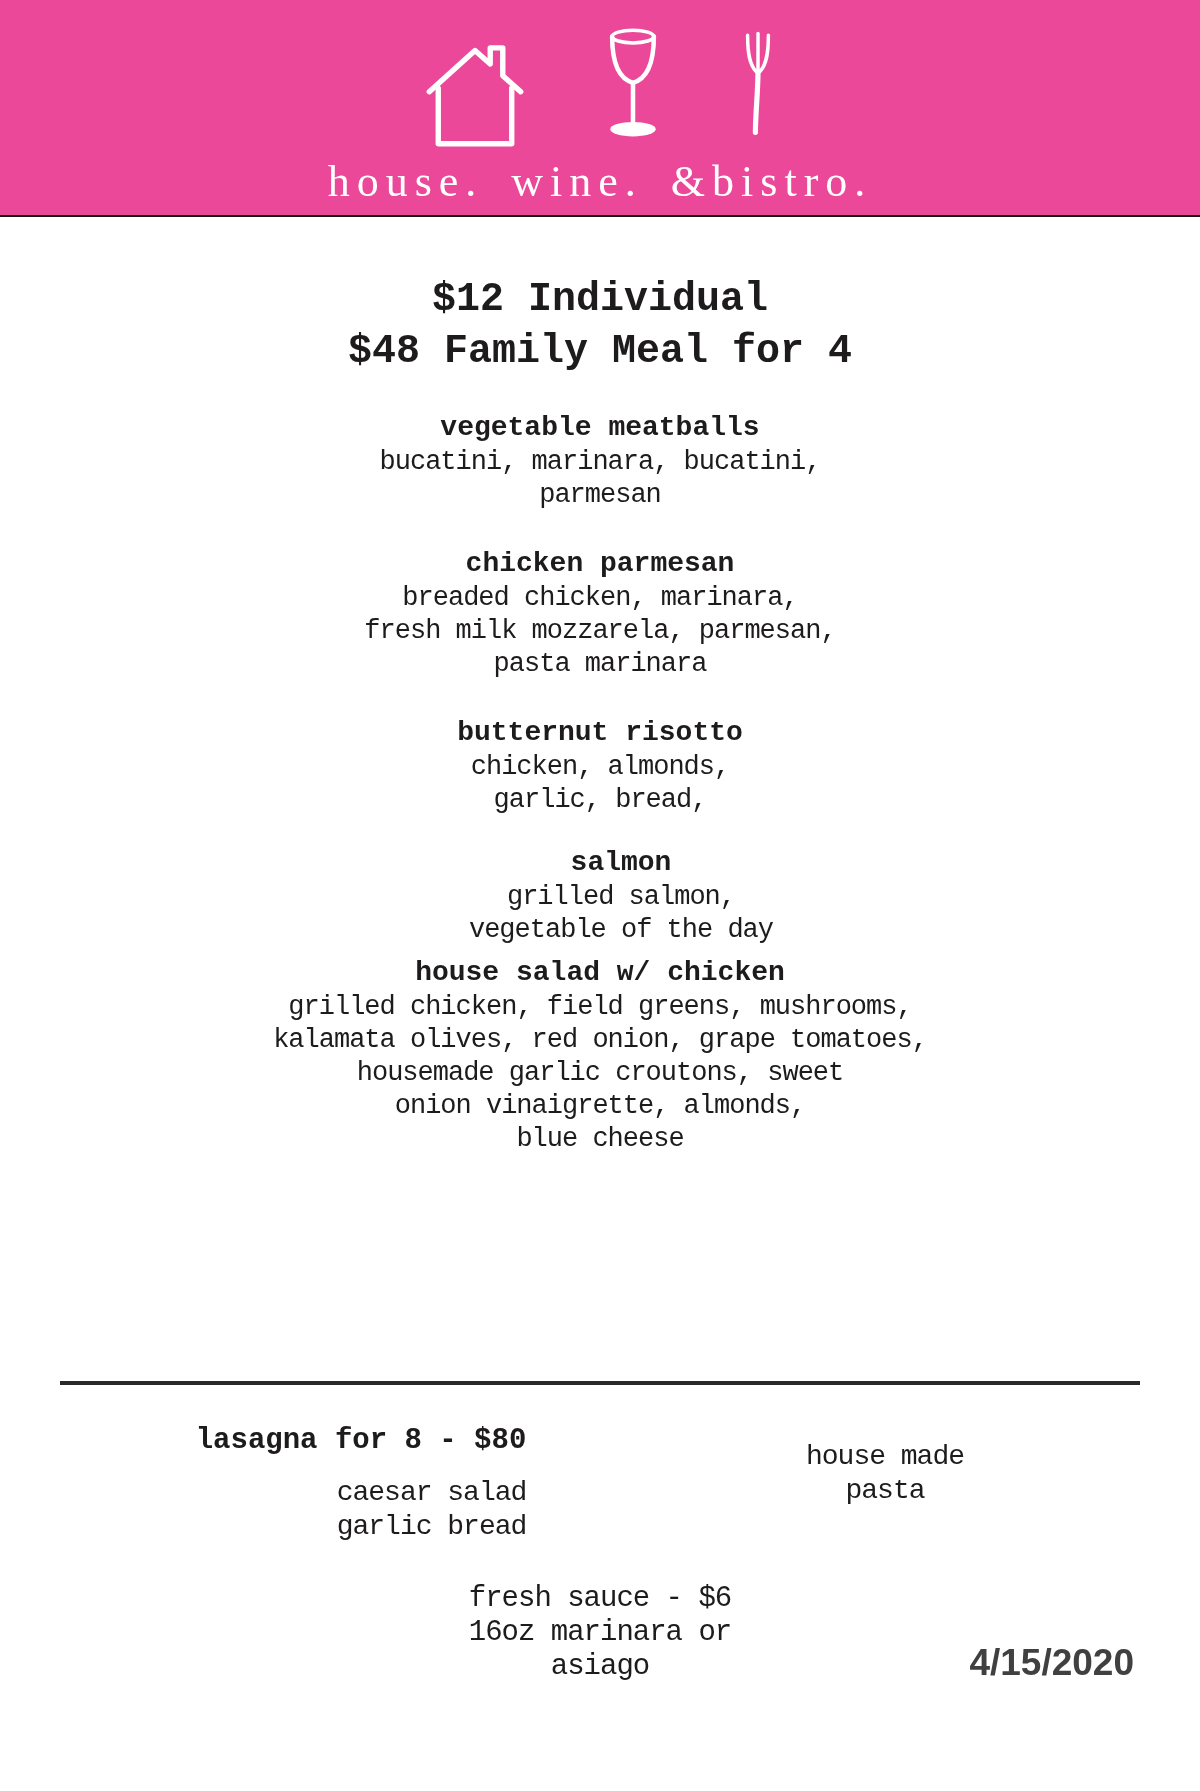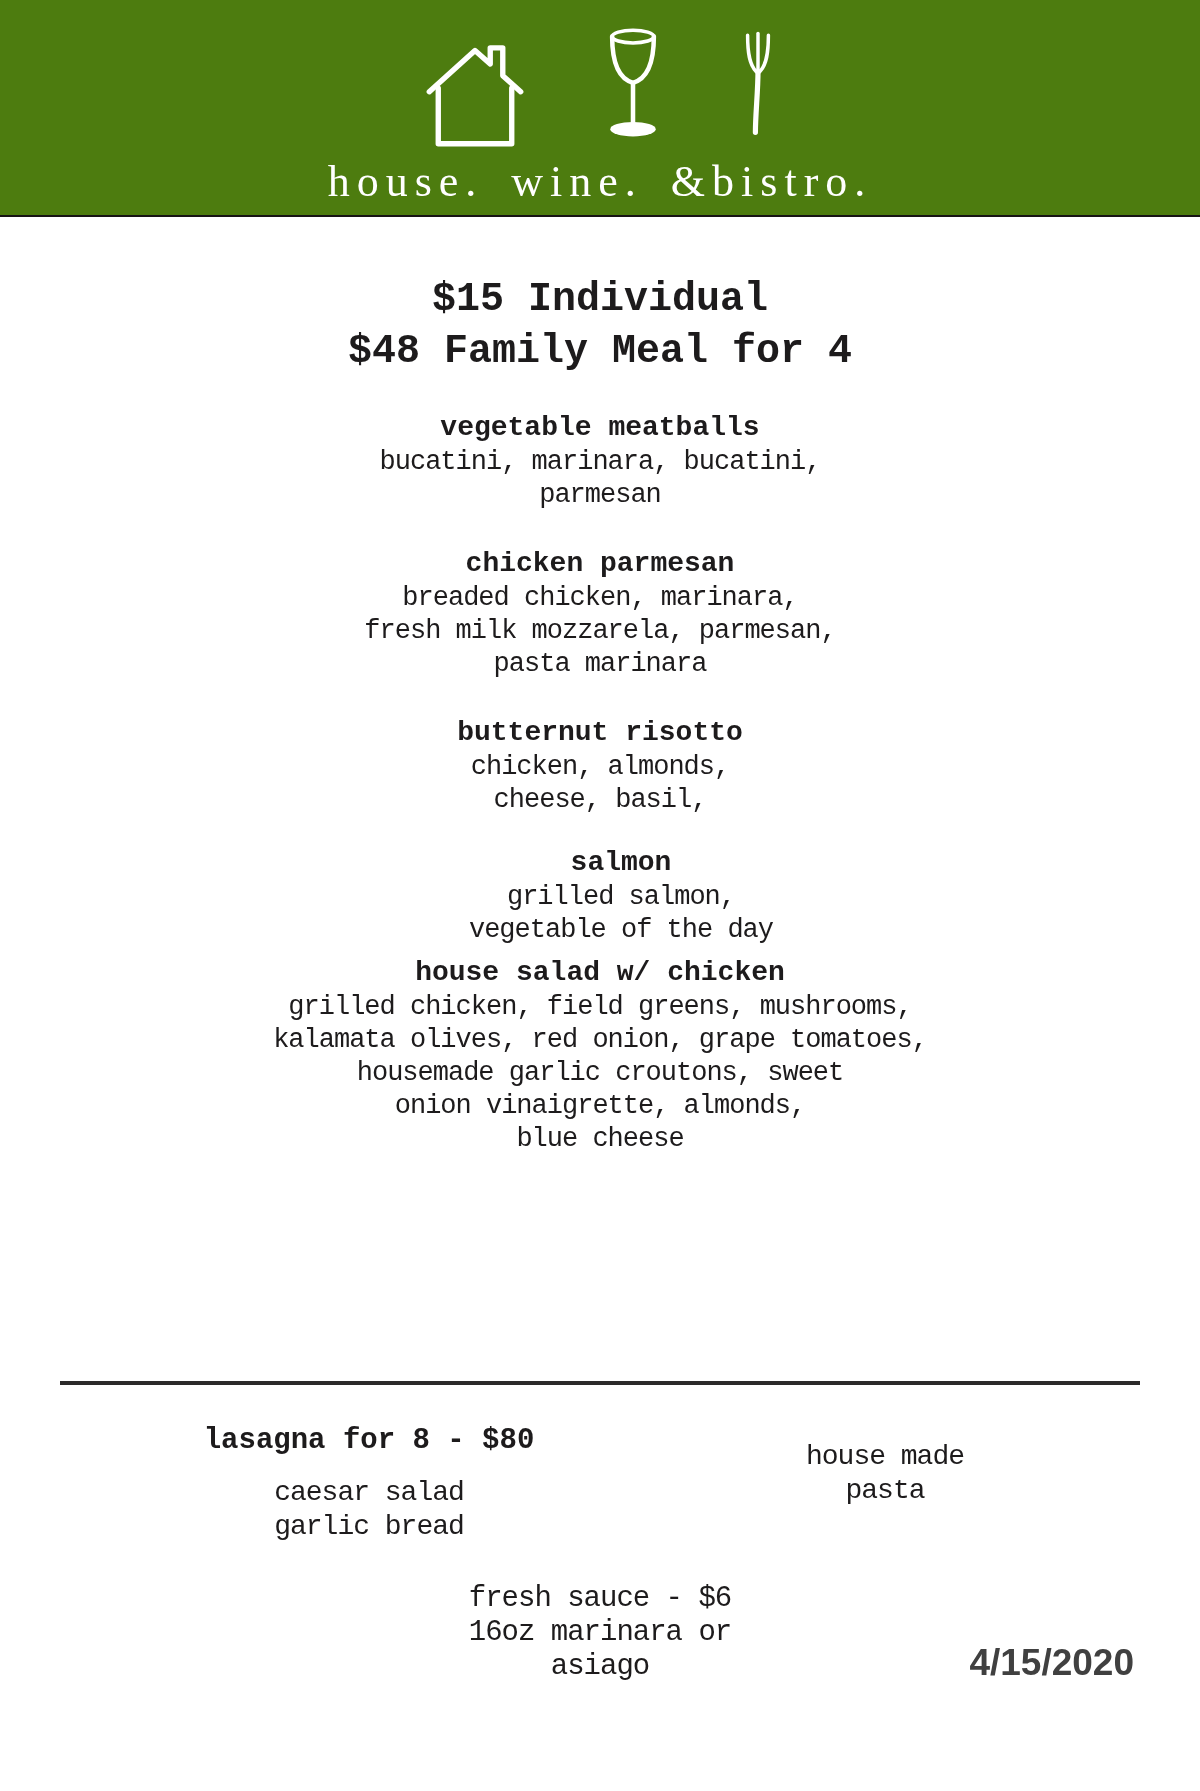--- a/index.html
+++ b/index.html
@@ -11,21 +11,21 @@
     font-family: "Liberation Mono", monospace;
     color: #1d1b1c;
     overflow: hidden;
   }
 
   
   .brand-header {
     position: relative;
     width: 100%;
     height: 215px;
-    background: #4d7c0f;
+    background: #ec4899;
     border-bottom: 2px solid #171415;
   }
   .logo-icons {
     display: flex;
     justify-content: center;
     align-items: flex-end;
     gap: 58px;
     padding-top: 18px;
     height: 132px;
   }
@@ -85,21 +85,21 @@
     margin-top: 38px;
     height: 125px;
   }
   .footer-col {
     position: absolute;
     top: 0;
     transform: translateX(-50%);
     text-align: center;
     white-space: nowrap;
   }
-  .footer-col.left  { left: 369px; }
+  .footer-col.left  { left: 361px; text-align: right; }
   .footer-col.right { left: 885px; }
   .footer-col .item-name {
     margin: 0;
     font-size: 29px;
     font-weight: 700;
     line-height: 36px;
   }
   .footer-col .item-desc-line:first-of-type { margin-top: 17px; }
   .footer-col .item-desc-line {
     font-size: 28px;
@@ -154,21 +154,21 @@
         <path d="M30 6 L30 50" stroke="#ffffff" stroke-width="4" fill="none" stroke-linecap="round"></path>
         <path d="M42 8 C42 28 40 42 32 50" stroke="#ffffff" stroke-width="4" fill="none" stroke-linecap="round"></path>
         <path d="M30 50 C30 72 27 100 27 120" stroke="#ffffff" stroke-width="6" fill="none" stroke-linecap="round"></path>
       </svg>
     </span>
   </div>
   <div class="logo-text">house. wine. &amp;bistro.</div>
 </header>
 
 <div class="meal-title">
-  <div>$15 Individual</div>
+  <div>$12 Individual</div>
   <div>$48 Family Meal for 4</div>
 </div>
 
 <div class="menu-sections">
 
   <section class="menu-section s1">
     <h3 class="item-name">vegetable meatballs</h3>
     <div class="item-desc-line">bucatini, marinara, bucatini,</div>
     <div class="item-desc-line">parmesan</div>
   </section>
@@ -176,21 +176,21 @@
   <section class="menu-section s2">
     <h3 class="item-name">chicken parmesan</h3>
     <div class="item-desc-line">breaded chicken, marinara,</div>
     <div class="item-desc-line">fresh milk mozzarela, parmesan,</div>
     <div class="item-desc-line">pasta marinara</div>
   </section>
 
   <section class="menu-section s3">
     <h3 class="item-name">butternut risotto</h3>
     <div class="item-desc-line">chicken, almonds,</div>
-    <div class="item-desc-line">cheese, basil,</div>
+    <div class="item-desc-line">garlic, bread,</div>
   </section>
 
   <section class="menu-section s4">
     <h3 class="item-name">salmon</h3>
     <div class="item-desc-line">grilled salmon,</div>
     <div class="item-desc-line">vegetable of the day</div>
   </section>
 
   <section class="menu-section s5">
     <h3 class="item-name">house salad w/ chicken</h3>

